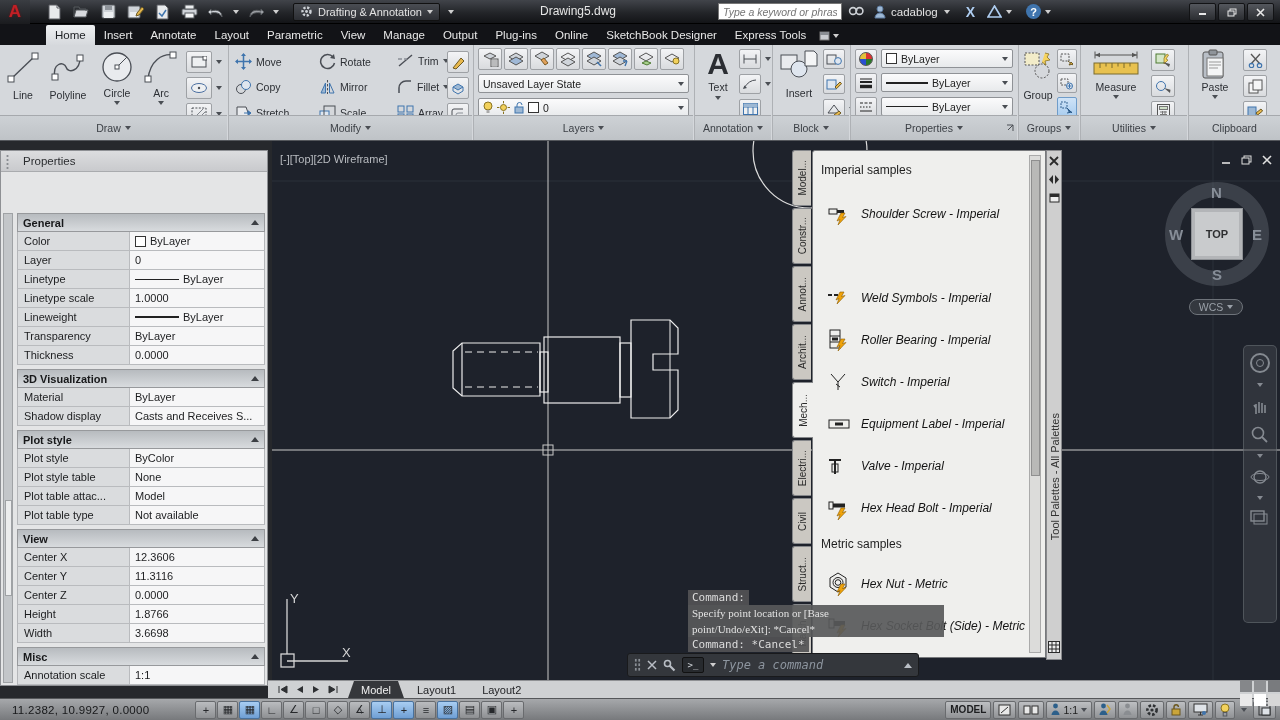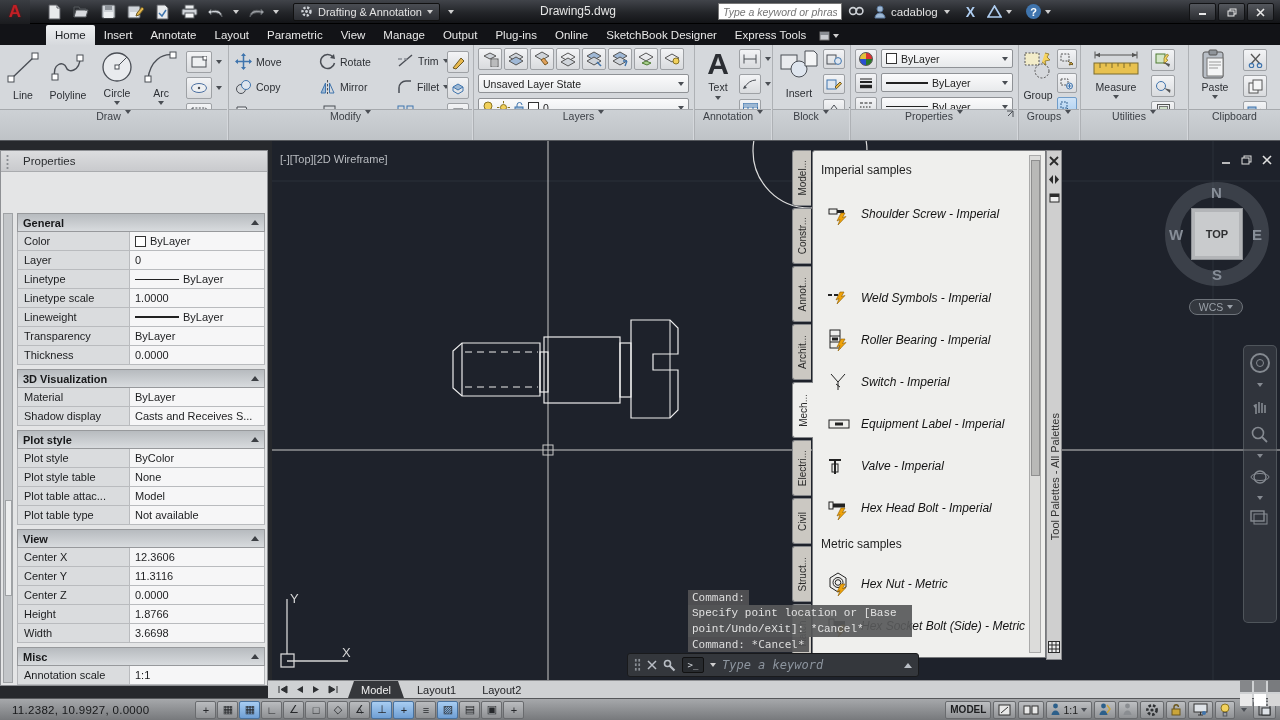--- a/index.html
+++ b/index.html
@@ -29,23 +29,23 @@
   .tabrow { position:absolute; left:0; top:24px; width:1280px; height:21px; background:#121317;
     display:flex; align-items:flex-end; }
   .rtab { height:20px; display:flex; align-items:center; padding:0 9px; color:#e8e8e8;
     font-size:11.5px; }
   .rtab.active { background:linear-gradient(#eef0f2,#d6d9dd); color:#1c1e22; border-radius:2px 2px 0 0; }
   
   .ribbon { position:absolute; left:0; top:45px; width:1280px; height:96px;
     background:#d5d8dc; border-bottom:1px solid #54575c; }
   .panel { position:absolute; top:0; height:95px; background:#d5d8dc; }
   .panel + .panel { border-left:1px solid #aeb1b5; }
-  .ptitle { position:absolute; left:0; bottom:0; right:0; height:31px;
+  .ptitle { position:absolute; left:0; bottom:0; right:0; height:25px;
     background:linear-gradient(#cdd1d5,#bfc3c7); border-top:1px solid #a6a9ad;
-    color:#3c4046; font-size:10.5px; display:flex; justify-content:center; gap:4px; }
+    color:#3c4046; font-size:10.5px; display:flex; align-items:center; justify-content:center; gap:4px; }
   .bigbtn { position:absolute; display:flex; flex-direction:column; align-items:center; color:#2c2f34; font-size:10.5px; }
   .rowbtn { position:absolute; display:flex; align-items:center; gap:4px; color:#2c2f34; font-size:10.5px; }
   .btn-sm { background:linear-gradient(#f3f4f6,#d9dbde); border:1px solid #9ea1a5; border-radius:2px;
     display:flex; align-items:center; justify-content:center; }
   .btn-sm.blue { background:linear-gradient(#cfe3f7,#a9cdef); border-color:#6f9cc9; }
   .dtri { width:0; height:0; border-left:3.5px solid transparent; border-right:3.5px solid transparent;
     border-top:4px solid #4a4e54; }
   .dtri.lt { border-top-color:#cfcfcf; }
   .utri { width:0; height:0; border-left:4px solid transparent; border-right:4px solid transparent;
     border-bottom:5px solid #c9ccd0; }
@@ -104,22 +104,22 @@
   .wcs { position:absolute; left:1189px; top:299px; width:54px; height:16px; background:rgba(58,62,69,.8);
     border:1px solid #6e737a; border-radius:8px; display:flex; align-items:center; justify-content:center; gap:4px;
     color:#9aa0a8; font-size:10.5px; }
   
   .navbar { position:absolute; left:1243px; top:345px; width:34px; height:278px;
     background:rgba(64,68,74,.55); border:1px solid rgba(140,145,152,.35); border-radius:5px;
     display:flex; flex-direction:column; align-items:center; padding-top:6px; gap:9px; }
   
   .cmd-chip { position:absolute; background:rgba(82,83,85,.92); color:#dcdcdc;
     font-family:"DejaVu Sans Mono", monospace; font-size:11px; padding:1px 4px; z-index:40; }
-  .cmd-block { position:absolute; left:688px; top:605px; width:224px; height:32px; background:rgba(88,89,90,.92);
-    color:#e2e2e2; font-family:Liberation Mono, monospace; font-size:11px; line-height:16px;
+  .cmd-block { position:absolute; left:688px; top:605px; width:256px; height:32px; background:rgba(88,89,90,.92);
+    color:#e2e2e2; font-family:Liberation Serif, serif; font-size:11px; line-height:16px;
     padding:0 4px; z-index:40; }
   .cmdbar { position:absolute; left:627px; top:653px; width:292px; height:24px; background:#34373c;
     border:1px solid #191a1c; border-radius:3px; display:flex; align-items:center; z-index:41; gap:6px; padding:0 6px; }
   .cmd-grip { width:7px; height:14px; background-image:radial-gradient(#8a8f96 1px, transparent 1.2px);
     background-size:3.5px 4.5px; }
   .cmd-prompt { width:22px; height:16px; background:#272a2e; border:1px solid #111; border-radius:2px;
     color:#cfd3d8; font-size:9px; font-family:"DejaVu Sans Mono",monospace; display:flex; align-items:center; justify-content:center; }
   .cmd-place { color:#8d959f; font-style:italic; font-family:"DejaVu Sans Mono",monospace; font-size:12px; flex:1; }
   
   .ltabs { position:absolute; left:268px; top:680px; width:1012px; height:18px; background:#cfd1d3;
@@ -1169,21 +1169,21 @@
     <div class="cmd-grip"></div>
     <svg width="10" height="10">
         <path d="M1 1 L9 9 M9 1 L1 9" stroke="#b9bec5" stroke-width="1.5"></path>
       </svg>
     <svg width="13" height="13">
         <circle cx="4.5" cy="4.5" r="3" fill="none" stroke="#b9bec5" stroke-width="1.6"></circle>
         <path d="M6.5 6.5 l5 5" stroke="#b9bec5" stroke-width="2.2"></path>
       </svg>
     <div class="cmd-prompt">&gt;_</div>
     <span class="dtri lt"></span>
-    <div class="cmd-place">Type a keyword</div>
+    <div class="cmd-place">Type a command</div>
     <span class="utri" style="border-bottom-color:#b9bec5"></span>
   </div>
 
   <div class="ltabs">
     <div class="lt-nav">
       <svg width="11" height="9">
           <path d="M2 1 v7 M10 1 L4 4.5 L10 8 z" fill="#2e3033" stroke="#2e3033"></path>
         </svg>
       <svg width="8" height="9">
           <path d="M7 1 L1 4.5 L7 8 z" fill="#2e3033"></path>

